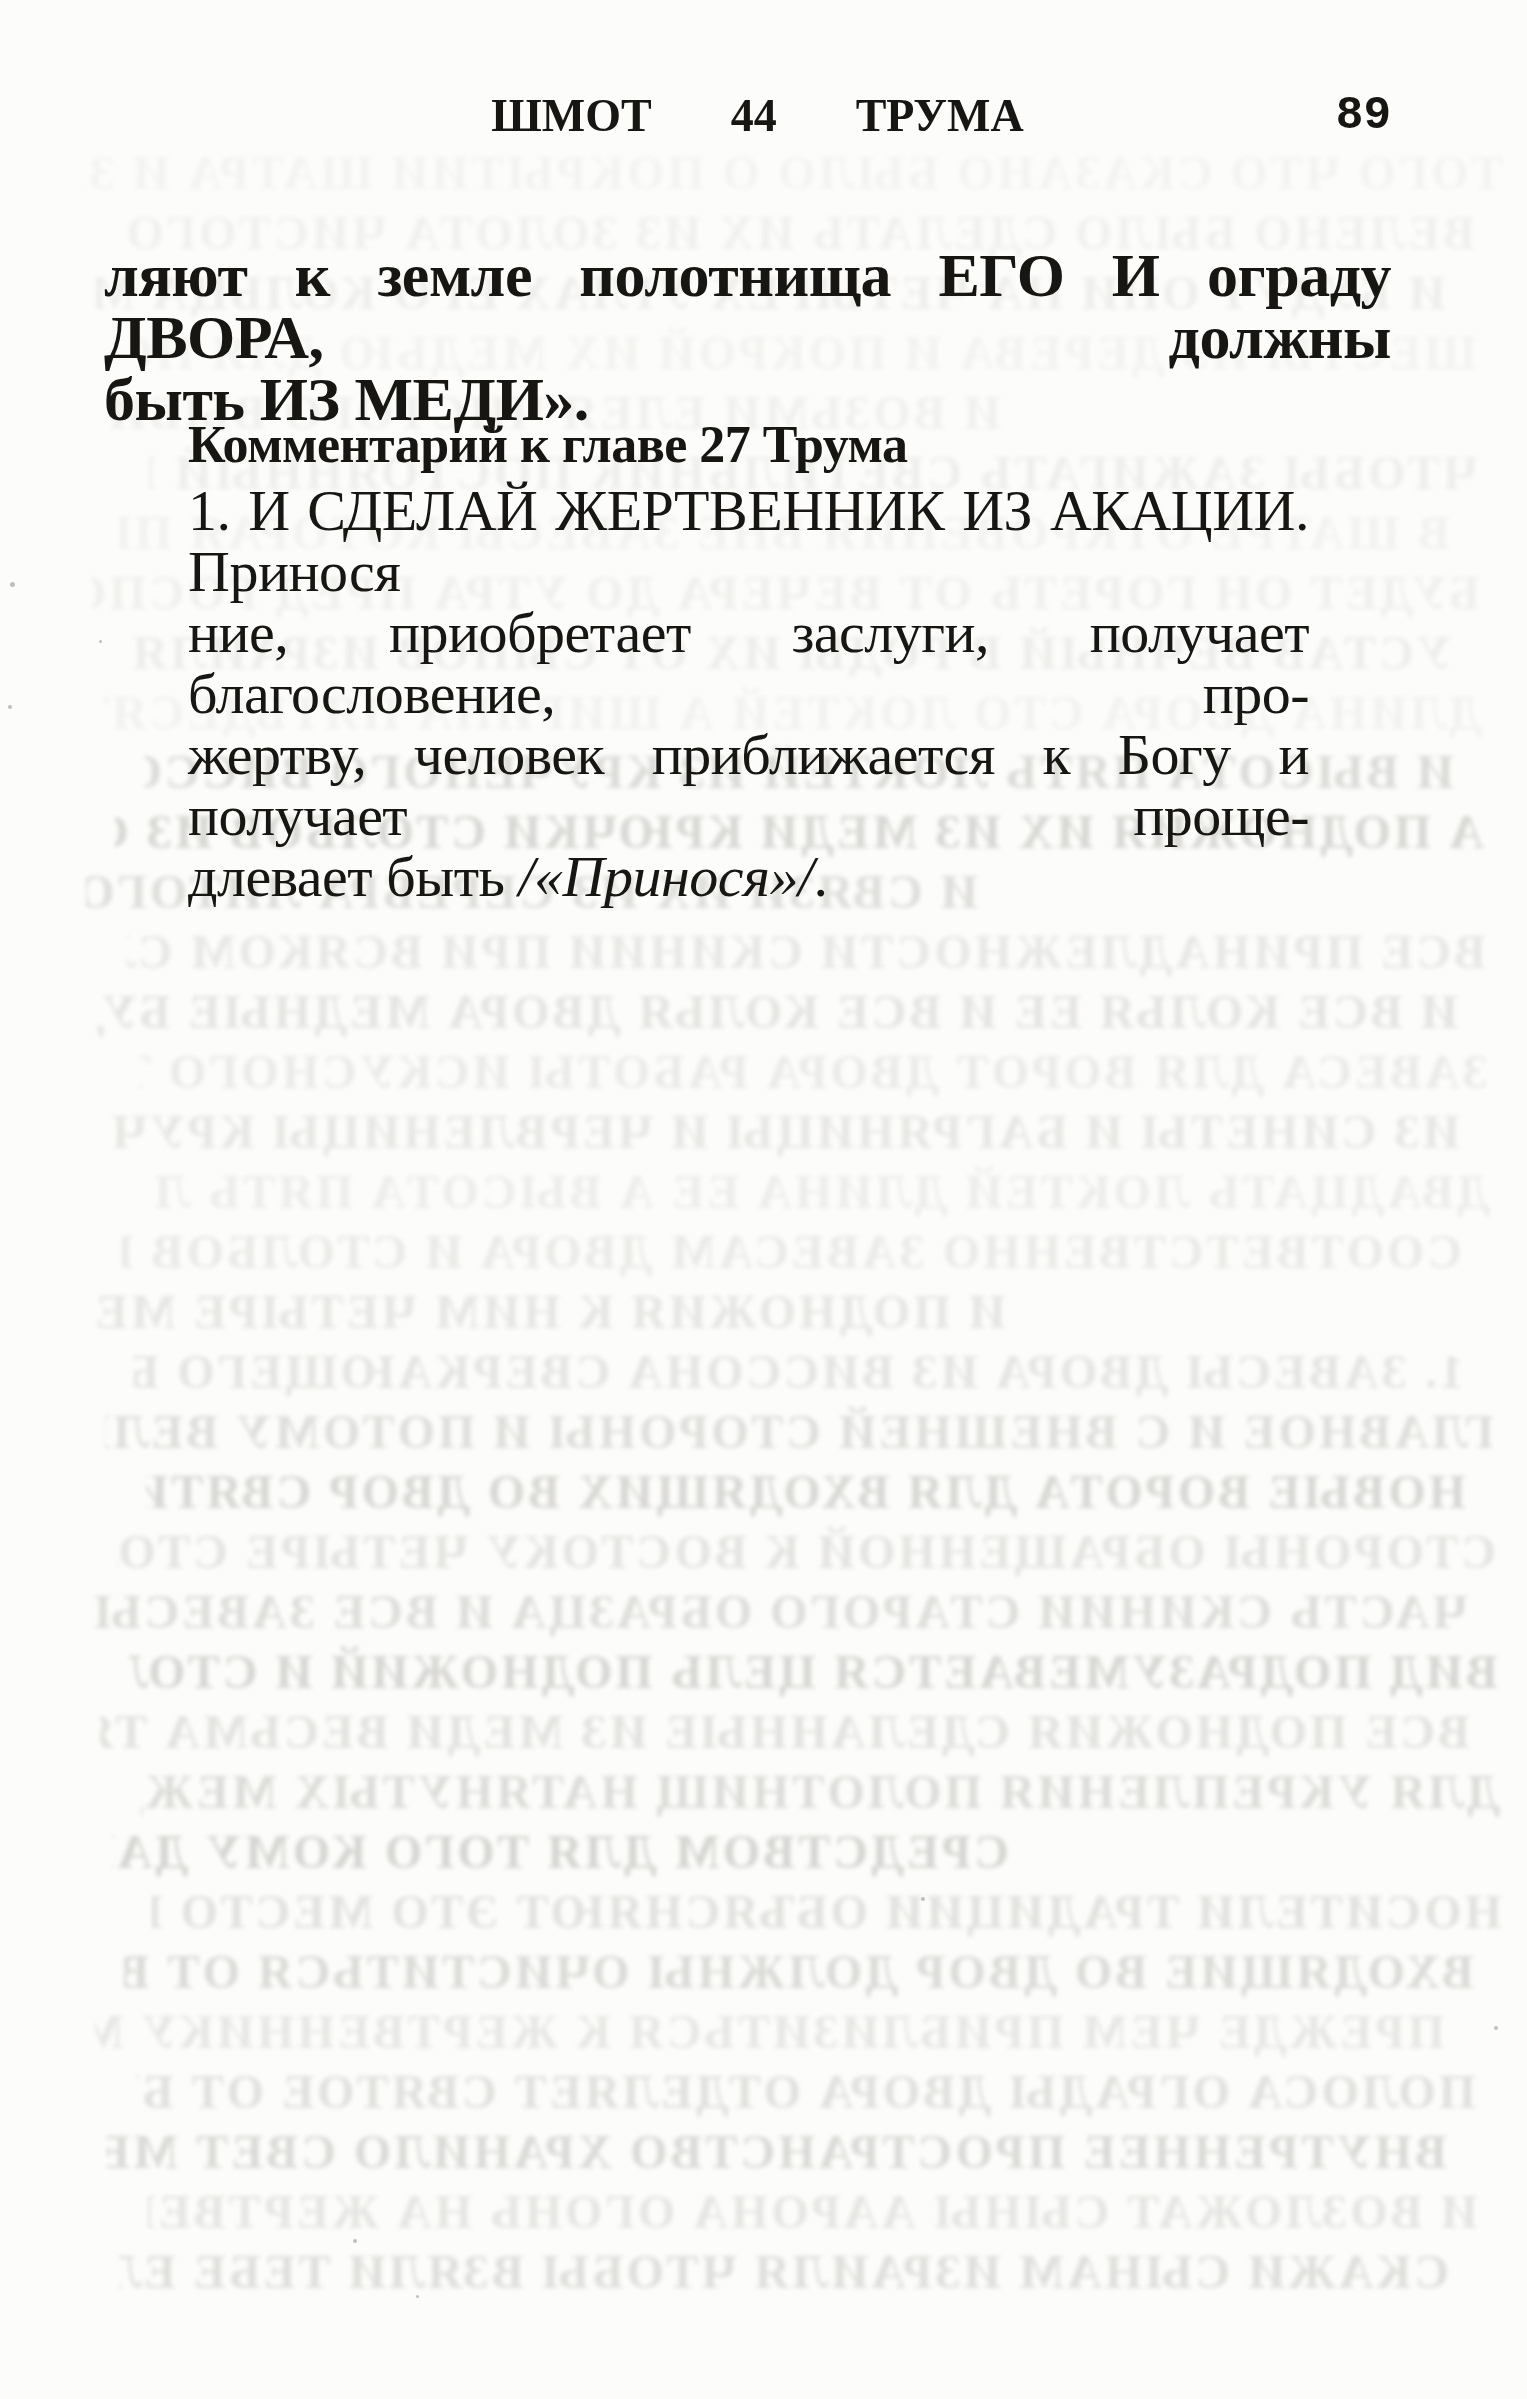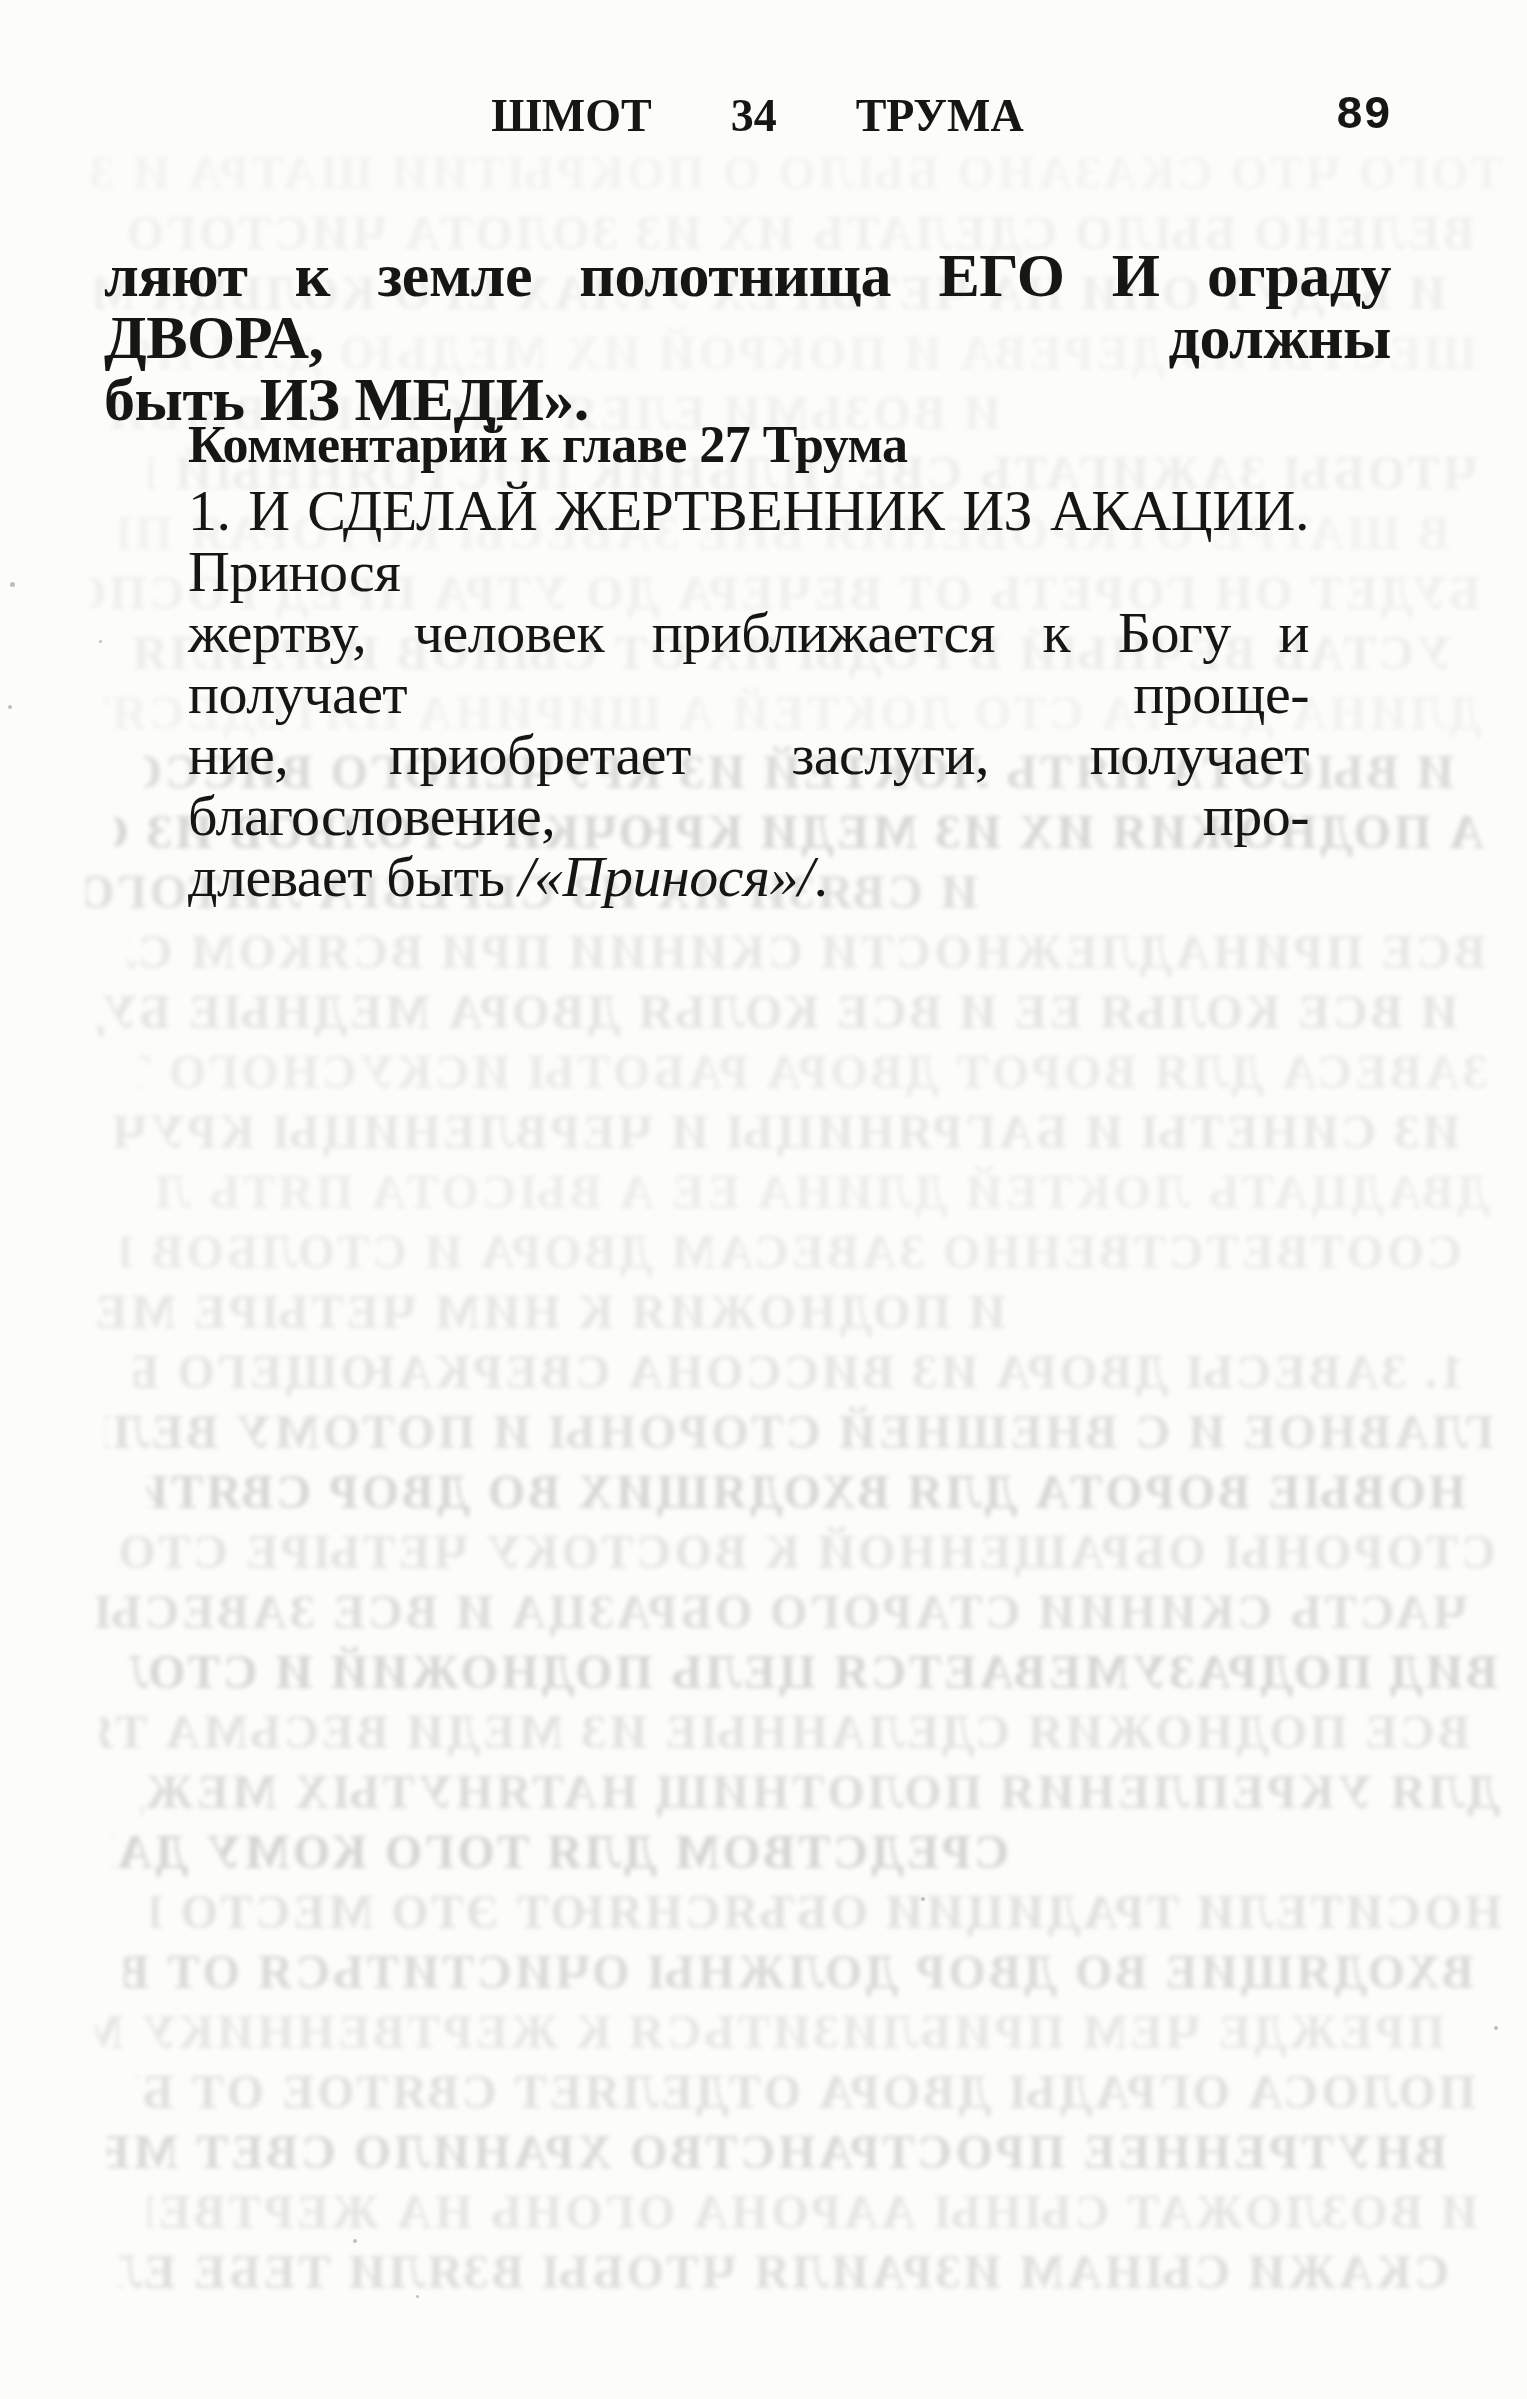--- a/index.html
+++ b/index.html
@@ -119,34 +119,34 @@
     <div class="speck" style="left: 1494px; top: 2026px; width: 4px; height: 4px;"></div>
     <div class="speck" style="left: 353px; top: 2239px; width: 4px; height: 4px;"></div>
     <div class="speck" style="left: 416px; top: 2295px; width: 3px; height: 3px;"></div>
   </div>
 
 <div class="layer" id="text-layer">
 
   <div class="running-head">
     <div class="center-group">
       <span>ШМОТ</span>
-      <span>34</span>
+      <span>44</span>
       <span>ТРУМА</span>
     </div>
     <span class="pagenum">89</span>
   </div>
 
   <div class="torah-para">
     <div class="jline">ляют к земле полотнища ЕГО И ограду ДВОРА, должны</div>
     <div>быть ИЗ МЕДИ».</div>
   </div>
 
   <div class="commentary-heading">Комментарий к главе 27 Трума</div>
 
   <div class="commentary-para">
     <div class="jline">1. И СДЕЛАЙ ЖЕРТВЕННИК ИЗ АКАЦИИ. Принося</div>
+    <div class="jline">ние, приобретает заслуги, получает благословение, про-</div>
     <div class="jline">жертву, человек приближается к Богу и получает проще-</div>
-    <div class="jline">ние, приобретает заслуги, получает благословение, про-</div>
     <div><span>длевает быть </span><span class="src">/«Принося»/</span><span>.</span></div>
   </div>
 
 </div>
 
 
 </body></html>

